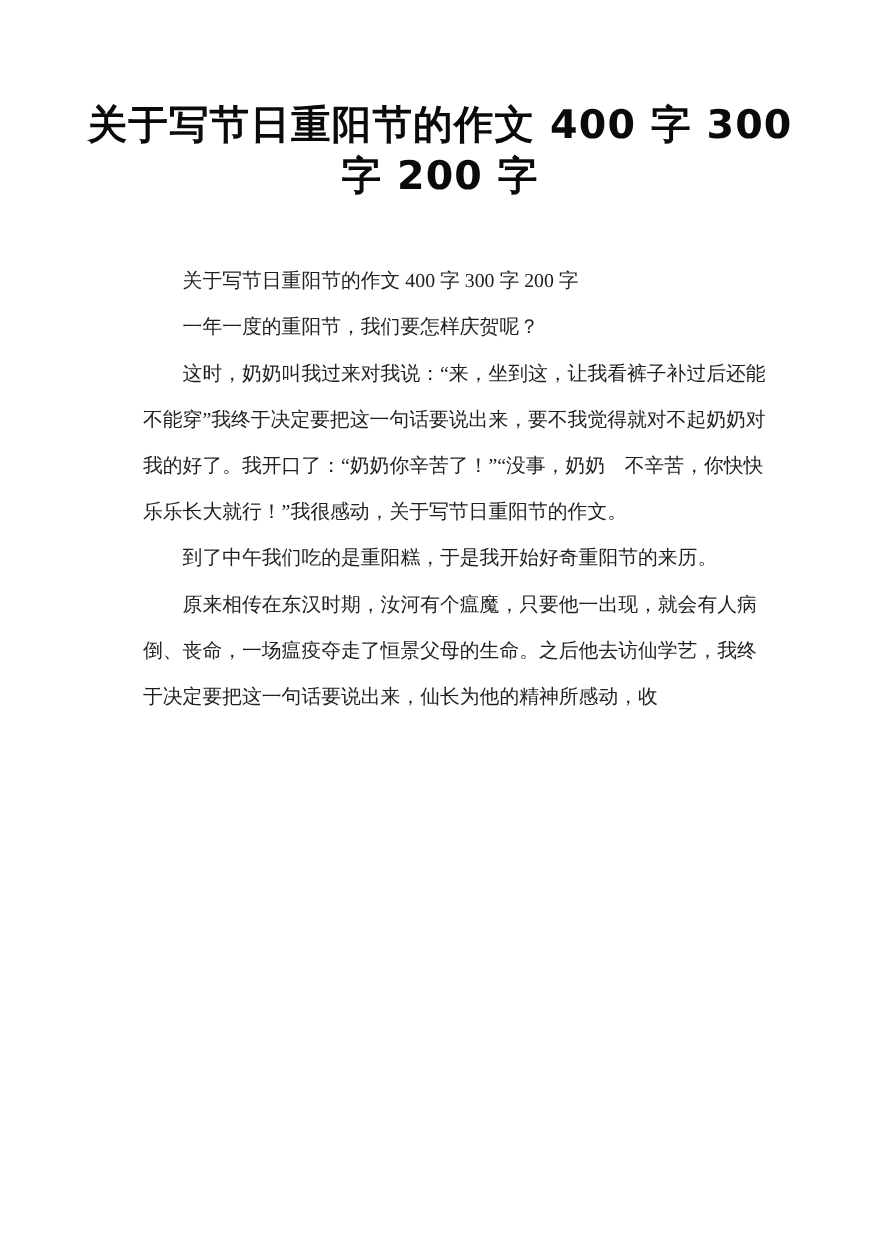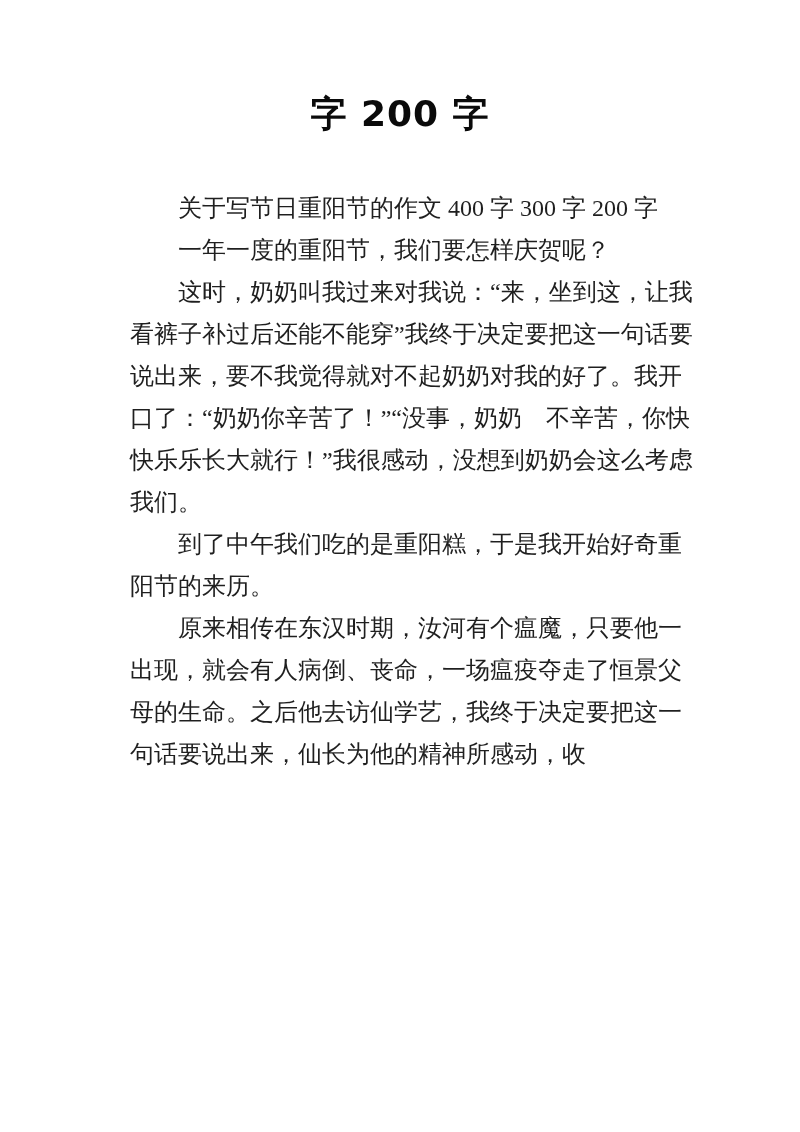--- a/index.html
+++ b/index.html
@@ -25,43 +25,44 @@
     color: #0a0a0a;
     letter-spacing: 1px;
   }
   .title-line {
     display: block;
     white-space: nowrap;
   }
   .doc-content {
     margin: 50px 0 0 130px;
     width: 572px;
-    font-size: 24px;
+    font-size: 18px;
     line-height: 42px;
     color: #1f1f1f;
     text-align: left;
   }
   .doc-content p {
     margin: 0;
     padding: 0;
     text-indent: 2em;
     word-break: break-all;
     overflow-wrap: break-word;
   }
 </style>
 </head>
 <body>
 
 <div class="page">
 
   <h1 class="doc-title">
+    <span class="title-line">关于写节日重阳节的作文 400 字 300</span>
     <span class="title-line">字 200 字</span>
   </h1>
 
   <div class="doc-content">
     <p>关于写节日重阳节的作文 400 字 300 字 200 字</p>
     <p>一年一度的重阳节，我们要怎样庆贺呢？</p>
-    <p>这时，奶奶叫我过来对我说：“来，坐到这，让我看裤子补过后还能不能穿”我终于决定要把这一句话要说出来，要不我觉得就对不起奶奶对我的好了。我开口了：“奶奶你辛苦了！”“没事，奶奶　不辛苦，你快快乐乐长大就行！”我很感动，没想到奶奶会这么考虑我们。</p>
+    <p>这时，奶奶叫我过来对我说：“来，坐到这，让我看裤子补过后还能不能穿”我终于决定要把这一句话要说出来，要不我觉得就对不起奶奶对我的好了。我开口了：“奶奶你辛苦了！”“没事，奶奶　不辛苦，你快快乐乐长大就行！”我很感动，关于写节日重阳节的作文。</p>
     <p>到了中午我们吃的是重阳糕，于是我开始好奇重阳节的来历。</p>
     <p>原来相传在东汉时期，汝河有个瘟魔，只要他一出现，就会有人病倒、丧命，一场瘟疫夺走了恒景父母的生命。之后他去访仙学艺，我终于决定要把这一句话要说出来，仙长为他的精神所感动，收</p>
   </div>
 
 </div>
 
 </body></html>

